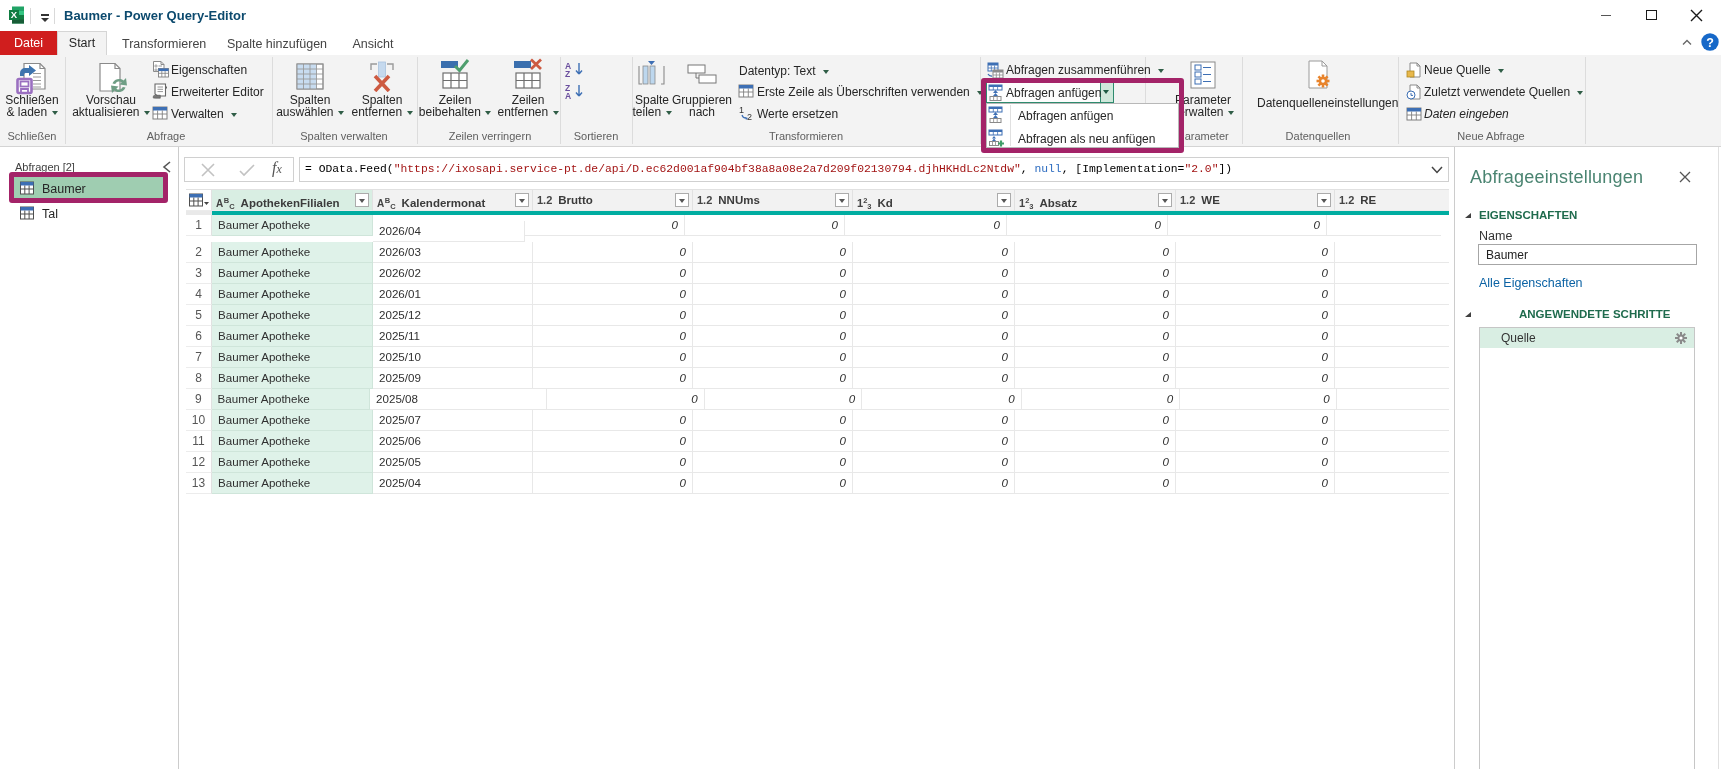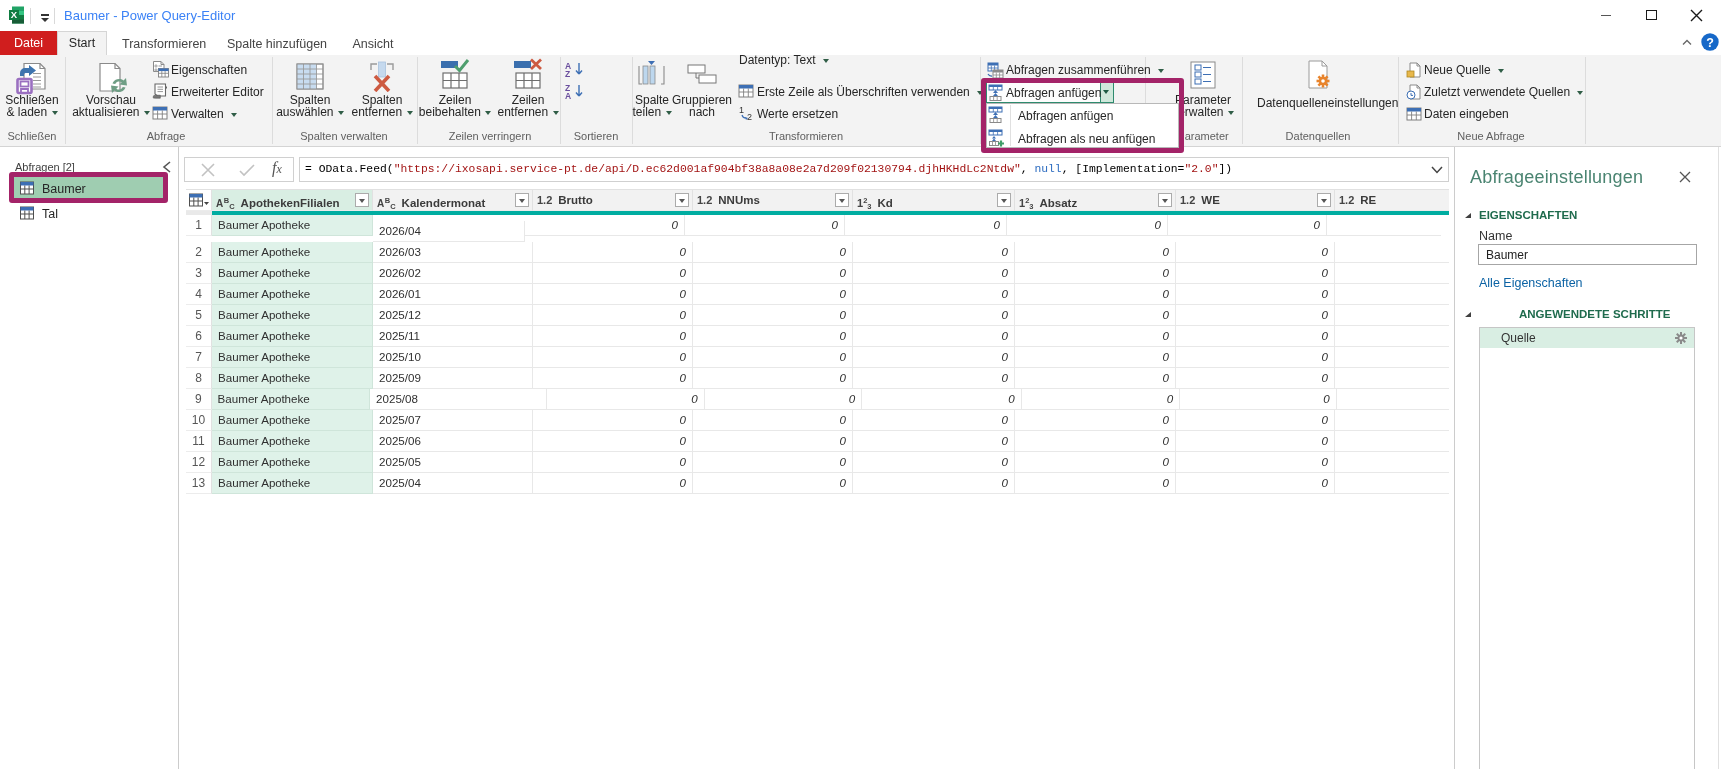--- a/index.html
+++ b/index.html
@@ -37,21 +37,21 @@
   <rect x="4" y="5" width="12" height="4.5" fill="#33c481"></rect>
   <rect x="4" y="13" width="12" height="4.5" fill="#185c37"></rect>
   <rect x="4" y="9" width="12" height="4.5" fill="#107c41"></rect>
   <rect x="1" y="4" width="10" height="10" fill="#0f7c41"></rect>
   <text x="6" y="12" font-family="Liberation Sans" font-size="9.5" font-weight="bold" fill="#fff" text-anchor="middle">X</text>
 </svg>
 <div class="abs" style="left:30px;top:8px;width:1px;height:16px;background:#d9d9d9;"></div>
 <div class="abs" style="left:41px;top:14px;width:8px;height:1.6px;background:#333;"></div>
 <div class="abs" style="left:41px;top:17.5px;width:0;height:0;border-left:4px solid transparent;border-right:4px solid transparent;border-top:4.5px solid #333;"></div>
 <div class="abs" style="left:54px;top:8px;width:1px;height:16px;background:#d9d9d9;"></div>
-<div class="abs" style="left:64px;top:8px;font-size:13px;color:#3b82f6;">Baumer - Power Query-Editor</div>
+<div class="abs" style="left:64px;top:8px;font-size:13px;color:#0c4a6e;font-weight:bold;">Baumer - Power Query-Editor</div>
 
 <div class="abs" style="left:1601px;top:15px;width:10px;height:1.2px;background:#555;"></div>
 <div class="abs" style="left:1646px;top:9.5px;width:10.5px;height:10.5px;border:1.5px solid #1a1a1a;box-sizing:border-box;"></div>
 <svg class="abs" style="left:1690px;top:9px;" width="13" height="13">
       <path d="M1,1 L12,12 M12,1 L1,12" stroke="#1a1a1a" stroke-width="1.4"></path>
     </svg>
 
 <div class="abs" style="left:0;top:31px;width:1721px;height:24px;background:#fff;"></div>
 <div class="abs" style="left:0;top:31px;width:57px;height:24px;background:#d01e1e;color:#fff;font-size:12.5px;text-align:center;line-height:24px;">Datei</div>
 <div class="abs" style="left:57px;top:31px;width:50px;height:25px;background:#f3f3f3;border:1px solid #d5d5d5;border-bottom:none;box-sizing:border-box;font-size:12.5px;color:#262626;text-align:center;line-height:23px;">Start</div>
@@ -194,21 +194,21 @@
 <div class="abs bigtxt" style="left:592px;top:106px;width:120px;">teilen <span class="tri" style="margin-left:1px;"></span></div>
 
 <svg class="abs" style="left:687px;top:60px;" width="30" height="30">
   <rect x="1" y="5" width="17" height="8" fill="#fff" stroke="#777"></rect>
   <path d="M9,13 v5 h5" fill="none" stroke="#777"></path>
   <rect x="12" y="15" width="17" height="8" fill="#fff" stroke="#777"></rect>
 </svg>
 <div class="abs bigtxt" style="left:642px;top:94px;width:120px;">Gruppieren</div>
 <div class="abs bigtxt" style="left:642px;top:106px;width:120px;">nach</div>
 
-<div class="abs smalltxt" style="left:739px;top:53px;">Datentyp: Text <span class="tri"></span></div>
+<div class="abs smalltxt" style="left:739px;top:64px;">Datentyp: Text <span class="tri"></span></div>
 <svg class="abs" style="left:738px;top:83px;" width="16" height="16">
   <rect x="1" y="2" width="14" height="12" fill="#fff" stroke="#7f7f7f"></rect>
   <rect x="1" y="2" width="14" height="3.5" fill="#3d6fb4"></rect>
   <path d="M1,9 h14 M5.6,5.5 v8.5 M10.3,5.5 v8.5" stroke="#7f7f7f" stroke-width="0.9" fill="none"></path>
 </svg>
 <div class="abs smalltxt" style="left:757px;top:85px;">Erste Zeile als Überschriften verwenden <span class="tri"></span></div>
 <svg class="abs" style="left:738px;top:105px;" width="16" height="16">
   <text x="1" y="8" font-size="9" fill="#333" font-family="Liberation Sans">1</text>
   <path d="M4,10 a4,4 0 0 0 4,3" fill="none" stroke="#3d6fb4" stroke-width="1.2"></path>
   <path d="M8,15 l2,-2 l-3,-1 z" fill="#3d6fb4"></path>
@@ -271,21 +271,21 @@
   <path d="M11,1 v3 h3" fill="none" stroke="#8a8a8a"></path>
   <circle cx="5" cy="11" r="4" fill="#fff" stroke="#3d6fb4"></circle>
   <path d="M5,9 v2.4 h2" fill="none" stroke="#3d6fb4"></path>
 </svg>
 <div class="abs smalltxt" style="left:1424px;top:85px;">Zuletzt verwendete Quellen <span class="tri"></span></div>
 <svg class="abs" style="left:1406px;top:106px;" width="16" height="16">
   <rect x="1" y="2" width="14" height="12" fill="#fff" stroke="#7f7f7f"></rect>
   <rect x="1" y="2" width="14" height="3.5" fill="#3d6fb4"></rect>
   <path d="M1,9 h14 M5.6,5.5 v8.5 M10.3,5.5 v8.5" stroke="#7f7f7f" stroke-width="0.9" fill="none"></path>
 </svg>
-<div class="abs smalltxt" style="left:1424px;top:107px;">Daten eingeben</div>
+<div class="abs smalltxt" style="left:1424px;top:107px;font-style:italic;">Daten eingeben</div>
 
 <div class="abs" style="left:178px;top:147px;width:1px;height:622px;background:#cccccc;"></div>
 <div class="abs" style="left:15px;top:161px;font-size:11px;color:#3f3f3f;">Abfragen [2]</div>
 <svg class="abs" style="left:161px;top:160px;" width="12" height="14">
       <path d="M9,2 L3,7 L9,12" stroke="#555" stroke-width="1.6" fill="none"></path>
     </svg>
 <div class="abs" style="left:14px;top:177px;width:149px;height:21px;background:#9fcdb1;"></div>
 <svg class="abs" style="left:20px;top:181px;" width="14" height="14">
   <rect x="0.5" y="1" width="13" height="12" fill="#fff" stroke="#4f4f4f"></rect>
   <rect x="0.5" y="1" width="13" height="3.5" fill="#3d6fb4"></rect>

